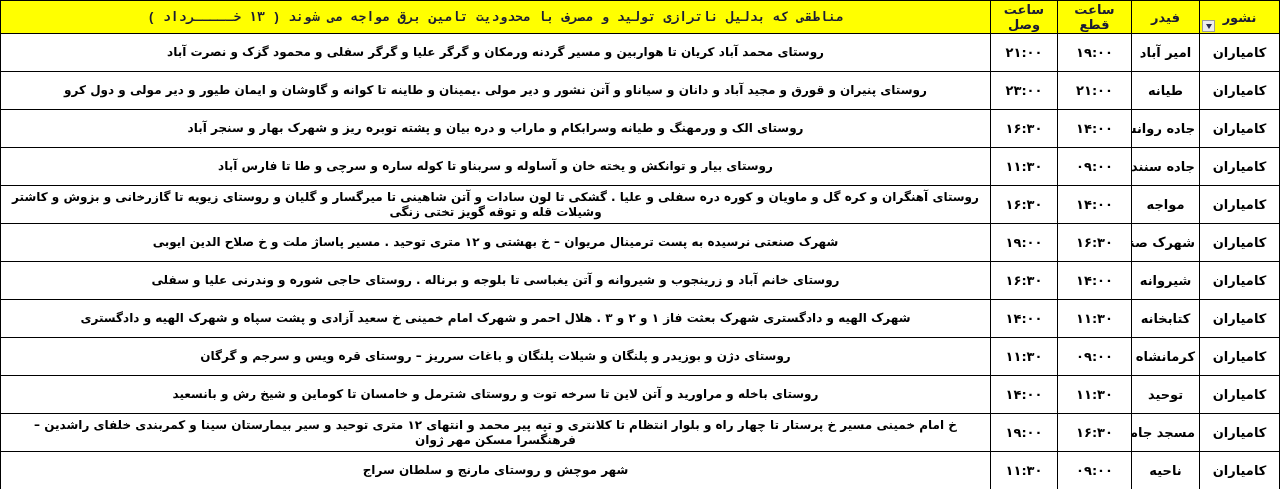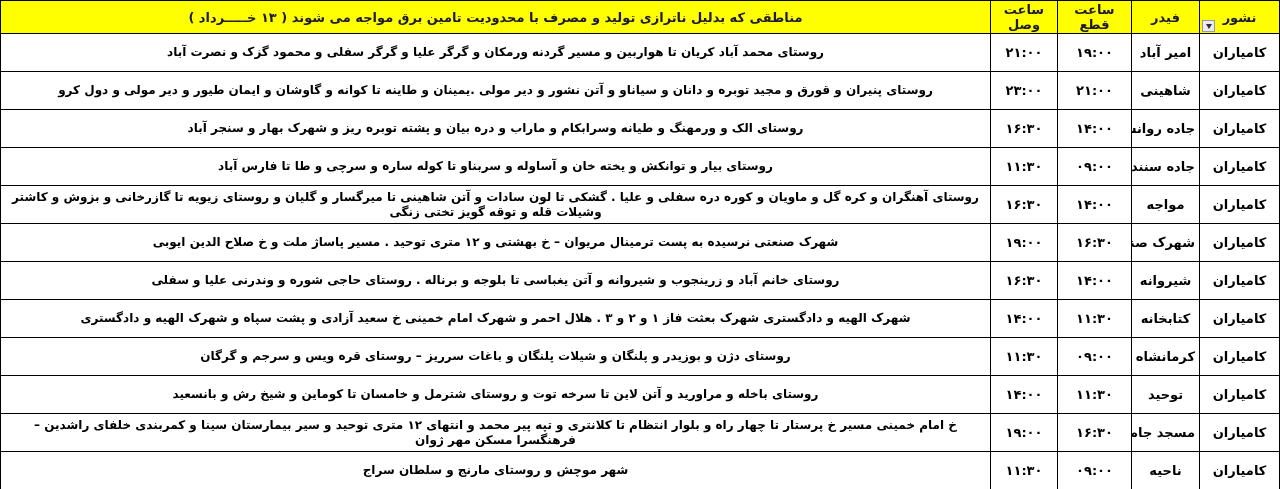--- a/index.html
+++ b/index.html
@@ -36,20 +36,21 @@
   tr.header-row th{
     background:var(--header-bg);
     color:var(--header-text);
     font-size:13px;font-weight:bold;
     position:relative;
   }
   th.title-cell{
     color:var(--title-color);
     font-size:13.5px;font-weight:bold;
     letter-spacing:0.2px;
+    font-family:Liberation Mono, monospace;
   }
   tbody tr{height:38px;background:var(--row-bg);}
   tbody td{
     color:var(--cell-text);
     font-weight:bold;font-size:13px;
     white-space:nowrap;
   }
   tbody td.desc{
     font-size:12px;line-height:1.2;white-space:normal;
   }
@@ -101,24 +102,24 @@
   <tbody>
       <tr>
     <td>کامیاران</td>
     <td>امیر آباد</td>
     <td>۱۹:۰۰</td>
     <td>۲۱:۰۰</td>
     <td class="desc">روستای محمد آباد کریان تا هواربین و مسیر گردنه ورمکان و گرگر علیا و گرگر سفلی و محمود گزک و نصرت آباد</td>
   </tr>
       <tr>
     <td>کامیاران</td>
-    <td>شاهینی</td>
+    <td>طیانه</td>
     <td>۲۱:۰۰</td>
     <td>۲۳:۰۰</td>
-    <td class="desc">روستای پنیران و قورق و مجید توبره و دانان و سیاناو و آتن نشور و دیر مولی .یمینان و طاینه تا کوانه و گاوشان و ایمان طیور و دیر مولی و دول کرو</td>
+    <td class="desc">روستای پنیران و قورق و مجید آباد و دانان و سیاناو و آتن نشور و دیر مولی .یمینان و طاینه تا کوانه و گاوشان و ایمان طیور و دیر مولی و دول کرو</td>
   </tr>
       <tr>
     <td>کامیاران</td>
     <td>جاده روانسر</td>
     <td>۱۴:۰۰</td>
     <td>۱۶:۳۰</td>
     <td class="desc">روستای الک و ورمهنگ و طیانه وسرابکام  و ماراب و دره بیان و پشته توبره ریز و شهرک بهار و سنجر آباد</td>
   </tr>
       <tr>
     <td>کامیاران</td>

